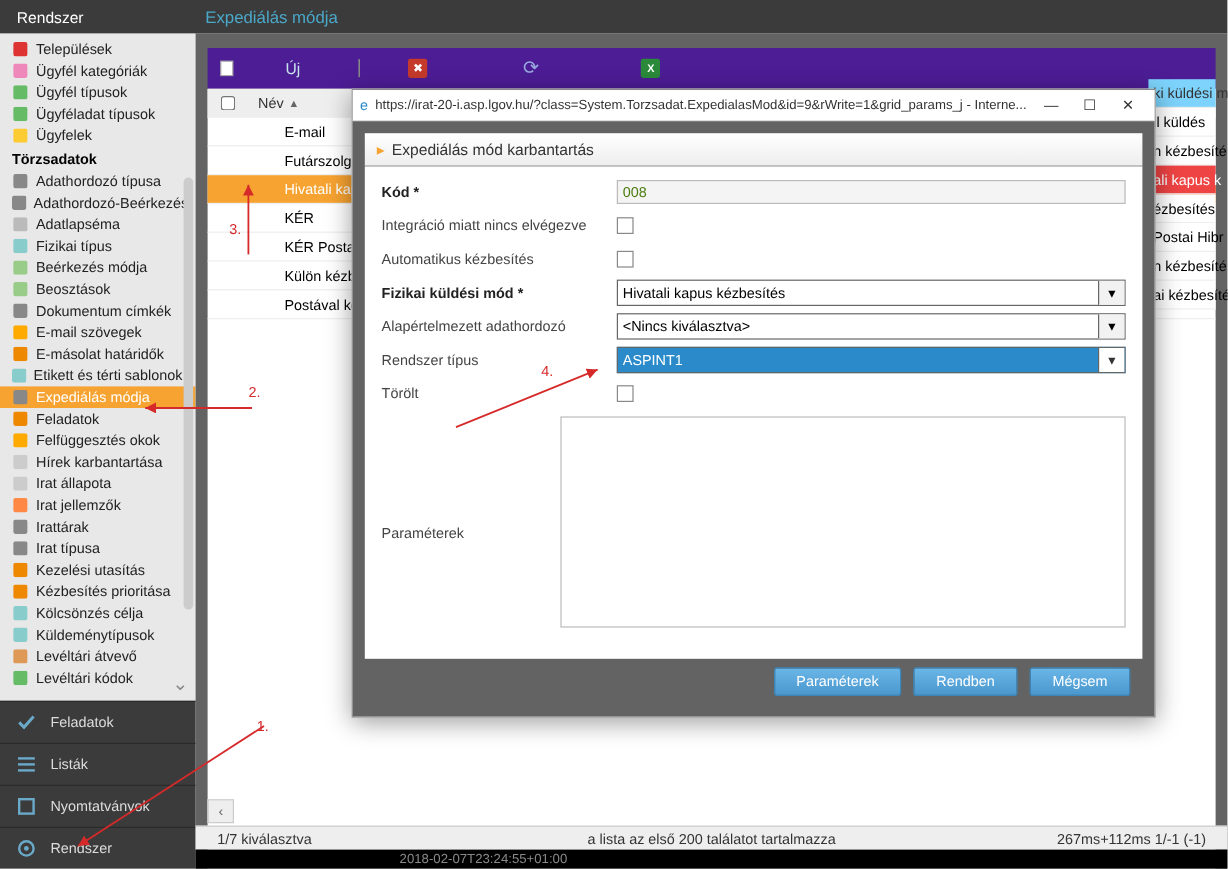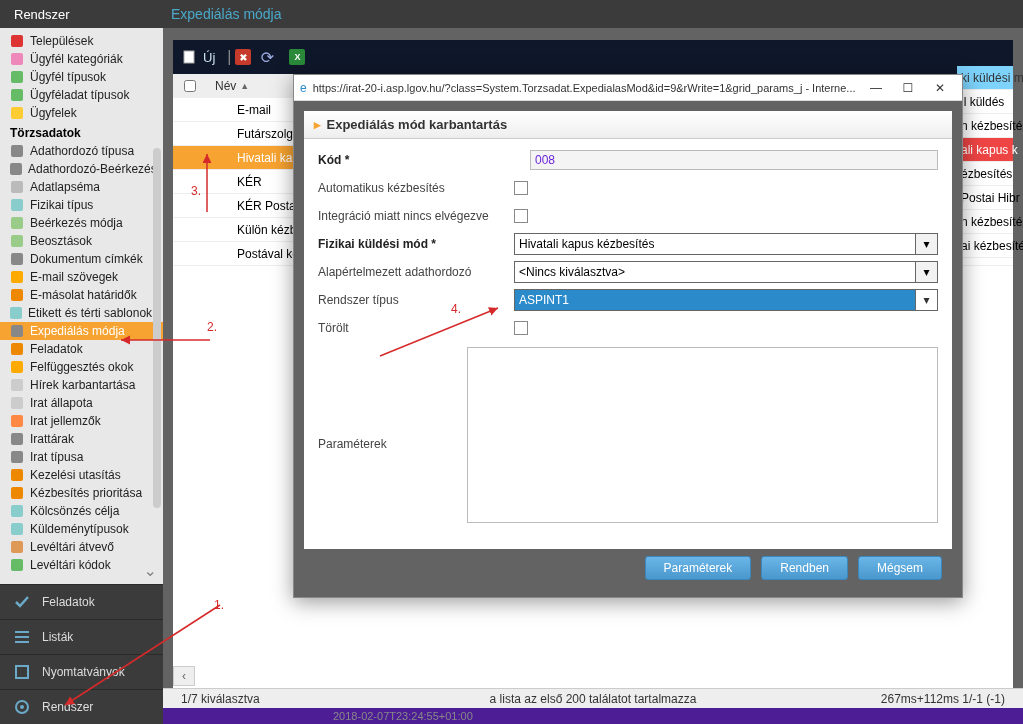--- a/index.html
+++ b/index.html
@@ -20,21 +20,21 @@
   .sb-scroll { position: absolute; right: 2px; top: 120px; width: 8px; height: 360px; background: #ccc; border-radius: 4px; }
   .sb-chevron { position: absolute; right: 6px; bottom: 4px; color: #888; font-size: 16px; }
 
   
   .bottom-nav { background: #3b3b3b; }
   .bottom-nav-item { display: flex; align-items: center; height: 35px; padding-left: 12px; color: #ddd; font-size: 12px; border-top: 1px solid #2a2a2a; cursor: pointer; }
   .bottom-nav-item .icon { width: 20px; height: 20px; margin-right: 10px; display: inline-flex; align-items: center; justify-content: center; color: #6aa9c8; }
 
   
   .main { position: absolute; left: 163px; top: 28px; right: 0; bottom: 0; background: #636363; display: flex; flex-direction: column; }
-  .toolbar { height: 34px; margin: 12px 10px 0 10px; background: #0f172a; display: flex; align-items: center; padding: 0 8px; }
+  .toolbar { height: 34px; margin: 12px 10px 0 10px; background: #4c1d95; display: flex; align-items: center; padding: 0 8px; gap: 35px; }
   .tb-icon { width: 16px; height: 16px; margin-right: 6px; display: inline-flex; align-items: center; justify-content: center; }
   .tb-label { color: #c8e2ec; font-size: 13px; margin-right: 8px; }
   .tb-sep { color: #888; margin: 0 4px; }
   .excel-icon { width: 16px; height: 16px; background: #2a8a3a; display: inline-flex; align-items: center; justify-content: center; color: #fff; font-size: 9px; font-weight: bold; border-radius: 2px; }
   .close-icon { width: 16px; height: 16px; background: #c53a2a; color: #fff; display: inline-flex; align-items: center; justify-content: center; font-size: 10px; border-radius: 2px; }
 
   
   .grid-wrap { margin: 0 10px; background: #fff; flex: 1; display: flex; flex-direction: column; }
   .gh-chk { width: 34px; display: flex; justify-content: center; }
   .gh-col { width: 100px; padding-left: 8px; font-size: 12px; color: #333; display: flex; align-items: center; }
@@ -48,40 +48,40 @@
   .grid-row .cell-chk { width: 34px; }
   .grid-row .cell-name { padding-left: 30px; }
   .grid-row.active { background: #f7a331; color: #fff; }
 
   .grid-foot { position:absolute; left:163px; right:0; bottom:16px; height:20px; background:#eee; border-top:1px solid #ccc; display:flex; align-items:center; font-size:12px; color:#333; }
   .foot-left { padding-left: 18px; }
   .foot-center { position:absolute; left:50%; transform:translateX(-50%);text-align:center; }
   .foot-right { position:absolute; right:18px; }
   .scroll-left-btn { position:absolute; left:173px; bottom:38px; width:22px; height:20px; background:#eee; border:1px solid #ccc; display:flex; align-items:center; justify-content:center; font-size:12px; color:#666; }
 
-  .footer-date { position:absolute; left:163px; right:0; bottom:0; height:16px; background:#4c1d95; color:#888; font-size:11px; display:flex; align-items:center; padding-left:170px; }
+  .footer-date { position:absolute; left:163px; right:0; bottom:0; height:16px; background:#000000; color:#888; font-size:11px; display:flex; align-items:center; padding-left:170px; }
 
   input[type=checkbox]{ width:12px; height:12px; }
 
   
   .popup { position: absolute; left: 293px; top: 74px; width: 670px; height: 524px; background: #fff; border: 1px solid #888; box-shadow: 0 4px 20px rgba(0,0,0,0.4); }
   .popup-titlebar { height: 26px; background: #fff; border-bottom: 1px solid #ddd; display: flex; align-items: center; padding: 0 6px; }
   .popup-favicon { color:#2a8aca; font-size:12px; margin-right:6px; }
   .popup-url { flex: 1; font-size: 11px; color: #333; white-space: nowrap; overflow: hidden; }
   .popup-btn { width: 32px; height: 22px; display: flex; align-items: center; justify-content: center; font-size: 12px; color: #333; cursor: pointer; }
 
   .popup-body { position: absolute; top: 26px; left: 0; right: 0; bottom: 0; background: #636363; padding: 10px; display: flex; flex-direction: column; }
-  .form-title { background: linear-gradient(#fff,#eee); color: #333; font-size: 13px; font-weight: bold; padding: 6px 10px; border-bottom: 1px solid #ccc; display: flex; align-items: center; }
+  .form-title { background: linear-gradient(#fff,#eee); color: #333; font-size: 13px; font-weight: normal; padding: 6px 10px; border-bottom: 1px solid #ccc; display: flex; align-items: center; }
   .form-title::before { content: "▸"; color: #f7a331; margin-right: 6px; }
   .form-area { background: #fff; flex: 1; padding: 6px 14px; overflow: auto; }
   .form-row { display: flex; align-items: center; min-height: 26px; margin: 2px 0; font-size: 12px; }
   .form-label { width: 196px; color: #444; }
   .form-label.bold { font-weight: bold; color: #222; }
   .form-input { flex: 1; height: 20px; border: 1px solid #bbb; padding: 1px 4px; font-size: 12px; }
-  .form-input[readonly]{ background:#f4f4f4; color:#6d28d9;margin-left:16px; }
+  .form-input[readonly]{ background:#f4f4f4; color:#4d7c0f; }
   .sel-highlight { background: #2a8aca; color: #fff; }
   .form-select { flex: 1; height: 22px; border: 1px solid #666; display: flex; align-items: center; justify-content: space-between; padding: 0 0 0 4px; font-size: 12px; }
   .form-select .caret { width: 22px; height: 100%; display: flex; align-items: center; justify-content: center; border-left: 1px solid #666; background:#f2f2f2; }
   .form-select.active { background: #2a8aca; color: #fff; }
   .form-select.active .caret { background:#fff; color:#333; }
   .param-area { width: 100%; height: 176px; border: 1px solid #bbb; resize: none; font-size:12px; }
   .form-checkbox { width: 14px; height: 14px; border: 1px solid #888; }
 
   .popup-footer { height: 38px; display: flex; justify-content: flex-end; align-items: center; padding: 0 10px; gap: 10px; }
   .btn { height: 24px; padding: 0 18px; background: linear-gradient(#6ab6e8, #4a97cd); border: 1px solid #3a87bd; color: #fff; font-size: 12px; border-radius: 3px; cursor: pointer; display:inline-flex; align-items:center; }
@@ -470,26 +470,26 @@
     <div class="form-title">Expediálás mód karbantartás</div>
     <div class="form-area">
 
 
       <div class="form-row">
         <div class="form-label bold">Kód *</div>
         <input class="form-input" readonly="" value="008" style="">
       </div>
 
       <div class="form-row">
+        <div class="form-label">Integráció miatt nincs elvégezve</div>
+        <div class="form-checkbox"></div>
+      </div>
+
+      <div class="form-row">
         <div class="form-label">Automatikus kézbesítés</div>
-        <div class="form-checkbox"></div>
-      </div>
-
-      <div class="form-row">
-        <div class="form-label">Integráció miatt nincs elvégezve</div>
         <div class="form-checkbox"></div>
       </div>
 
       <div class="form-row">
         <div class="form-label bold">Fizikai küldési mód *</div>
         <div class="form-select">
           <span>Hivatali kapus kézbesítés</span>
           <span class="caret">▾</span>
         </div>
       </div>

